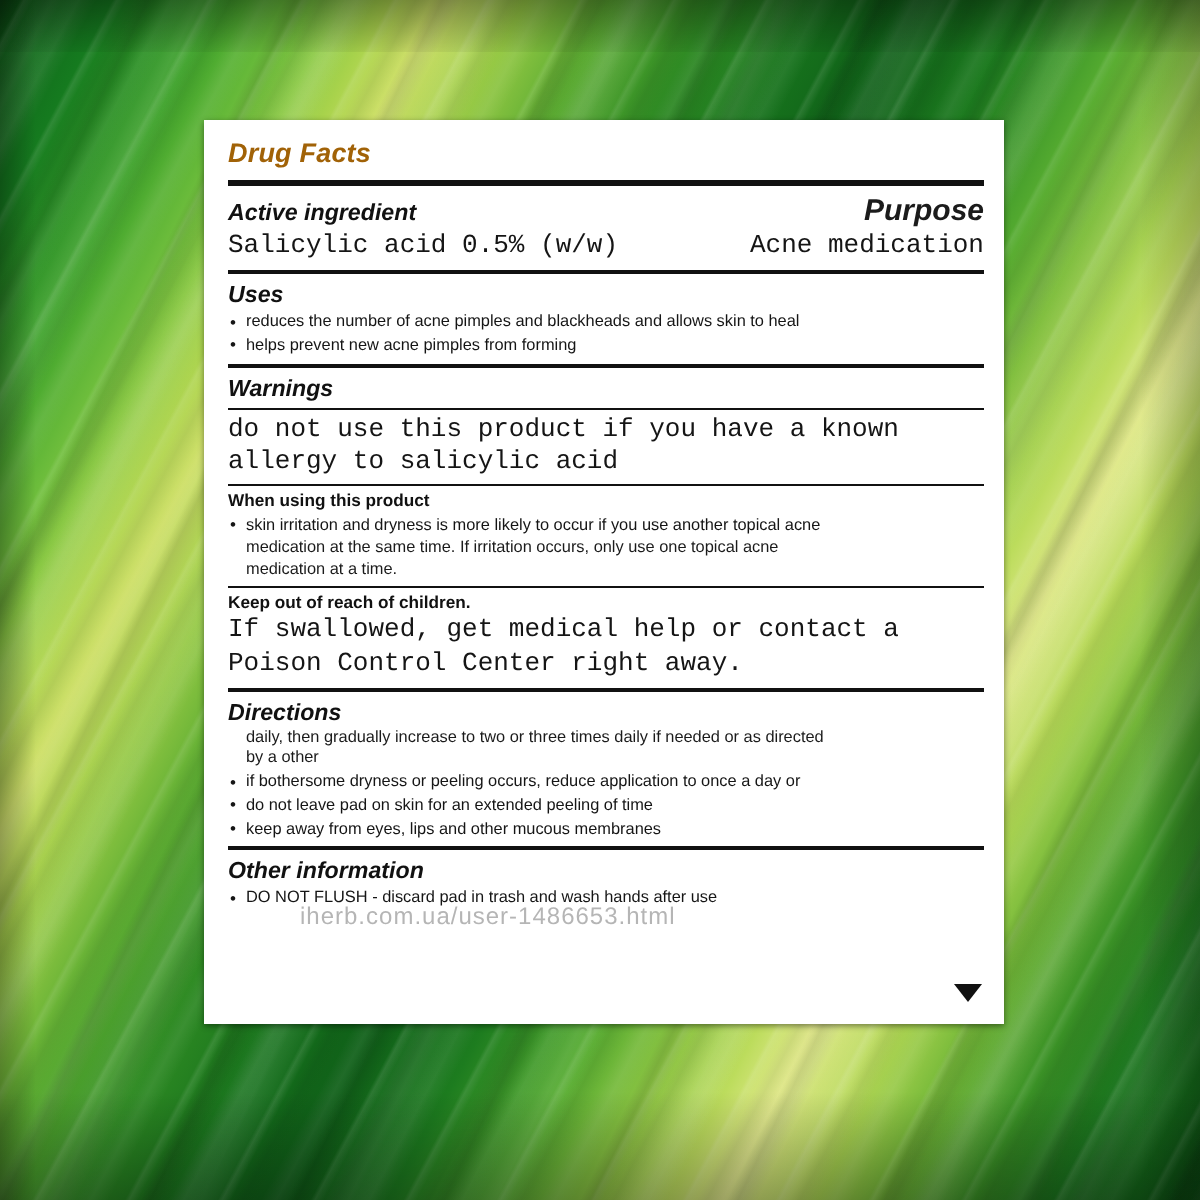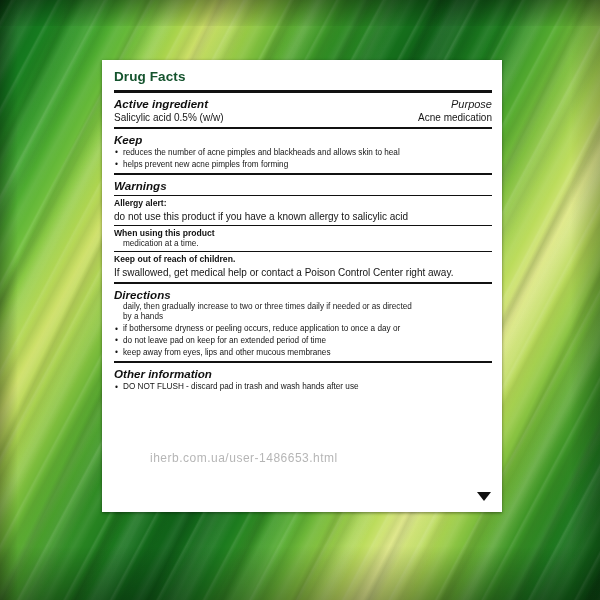--- a/index.html
+++ b/index.html
@@ -115,23 +115,24 @@
     inset: 0;
     padding: 8px 10px 0 12px;
     box-sizing: border-box;
     color: #1b1b1b;
     font-size: 8.4px;
     line-height: 1.30;
   }
 
   .title {
     font-weight: bold;
+    font-style: italic;
     font-size: 13.5px;
     letter-spacing: .1px;
-    color: #14532d;
+    color: #a16207;
     padding-bottom: 3px;
   }
 
   .rule-thick {
     border-top: 3.2px solid #111;
     margin: 1px 0 3px 0;
   }
   .rule-med {
     border-top: 2.1px solid #111;
     margin: 3px 0 3px 0;
@@ -151,22 +152,23 @@
     display: flex;
     align-items: baseline;
     justify-content: space-between;
   }
   .sub-bold {
     font-weight: bold;
     font-size: 8.6px;
     color: #111;
   }
   .plain {
-    font-size: 10px;
+    font-size: 13px;
     color: #151515;
+    font-family: Liberation Mono, monospace;
   }
   .right {
   }
 
   ul.bullets {
     list-style: none;
     margin: 1px 0 0 0;
     padding: 0;
   }
   ul.bullets li {
@@ -183,23 +185,23 @@
     top: -0.5px;
     font-size: 8.5px;
     color: #151515;
   }
   .cont {
     padding-left: 9px;
     font-size: 8.2px;
   }
 
   .purpose-head {
-    font-weight: normal;
+    font-weight: bold;
     font-style: italic;
-    font-size: 11px;
+    font-size: 15px;
   }
 
   
   .down-arrow {
     position: absolute;
     right: 11px;
     bottom: 11px;
     width: 0; height: 0;
     border-left: 7px solid transparent;
     border-right: 7px solid transparent;
@@ -242,52 +244,55 @@
         <div class="sec-head">Active ingredient</div>
         <div class="purpose-head">Purpose</div>
       </div>
       <div class="row-split">
         <div class="plain">Salicylic acid 0.5% (w/w)</div>
         <div class="plain right">Acne medication</div>
       </div>
 
       <div class="rule-med"></div>
 
-      <div class="sec-head">Keep</div>
+      <div class="sec-head">Uses</div>
       <ul class="bullets">
         <li>reduces the number of acne pimples and blackheads and allows skin to heal</li>
         <li>helps prevent new acne pimples from forming</li>
       </ul>
 
       <div class="rule-med"></div>
 
       <div class="sec-head">Warnings</div>
 
       <div class="rule-thin"></div>
-      <div class="sub-bold">Allergy alert:</div>
       <div class="plain">do not use this product if you have a known allergy to salicylic acid</div>
 
       <div class="rule-thin"></div>
       <div class="sub-bold">When using this product</div>
+      <ul class="bullets">
+        <li>skin irritation and dryness is more likely to occur if you use another topical acne</li>
+      </ul>
+      <div class="cont">medication at the same time.  If irritation occurs, only use one topical acne</div>
       <div class="cont">medication at a time.</div>
 
       <div class="rule-thin"></div>
       <div class="sub-bold">Keep out of reach of children.</div>
       <div class="plain">If swallowed, get medical help or contact a Poison Control Center right away.</div>
 
       <div class="rule-med"></div>
 
       <div class="sec-head">Directions</div>
       <div class="cont">daily, then gradually increase to two or three times daily if needed or as directed</div>
-      <div class="cont">by a hands</div>
+      <div class="cont">by a other</div>
       <ul class="bullets">
         <li>if bothersome dryness or peeling occurs, reduce application to once a day or</li>
       </ul>
       <ul class="bullets">
-        <li>do not leave pad on keep for an extended period of time</li>
+        <li>do not leave pad on skin for an extended peeling of time</li>
         <li>keep away from eyes, lips and other mucous membranes</li>
       </ul>
 
       <div class="rule-med"></div>
 
       <div class="sec-head">Other information</div>
       <ul class="bullets">
         <li>DO NOT FLUSH - discard pad in trash and wash hands after use</li>
       </ul>
 

